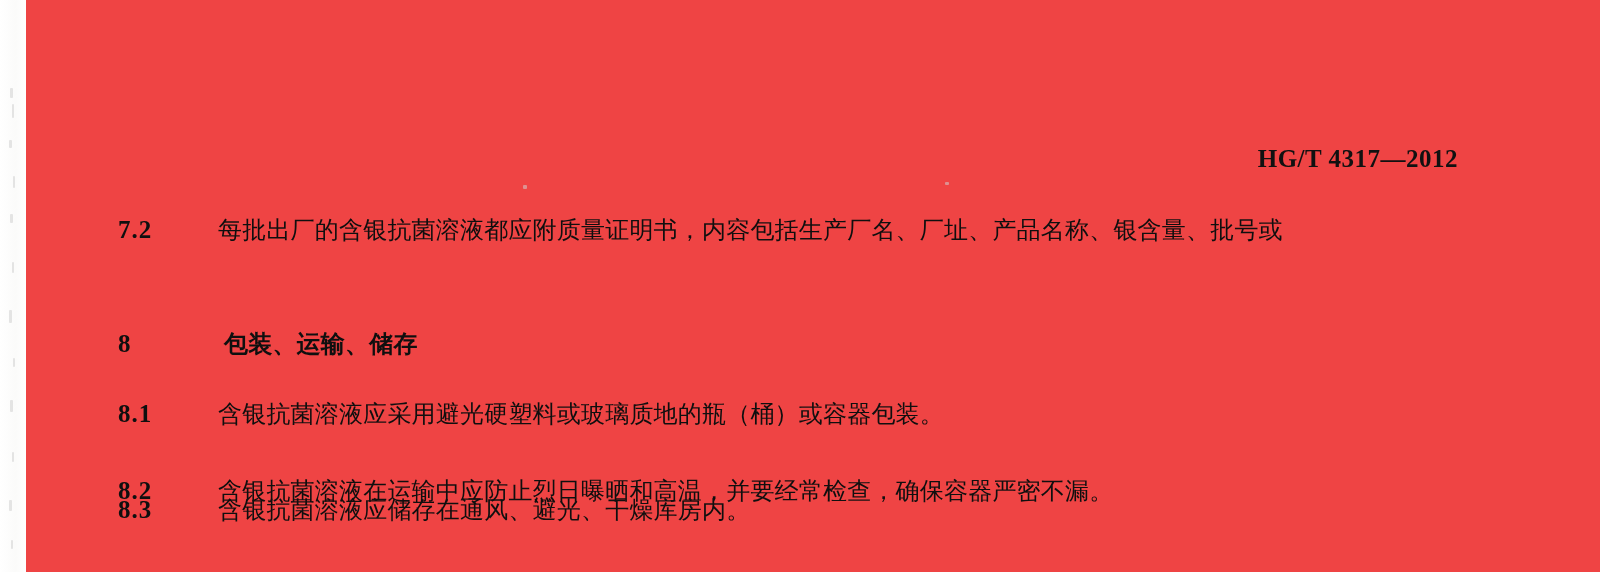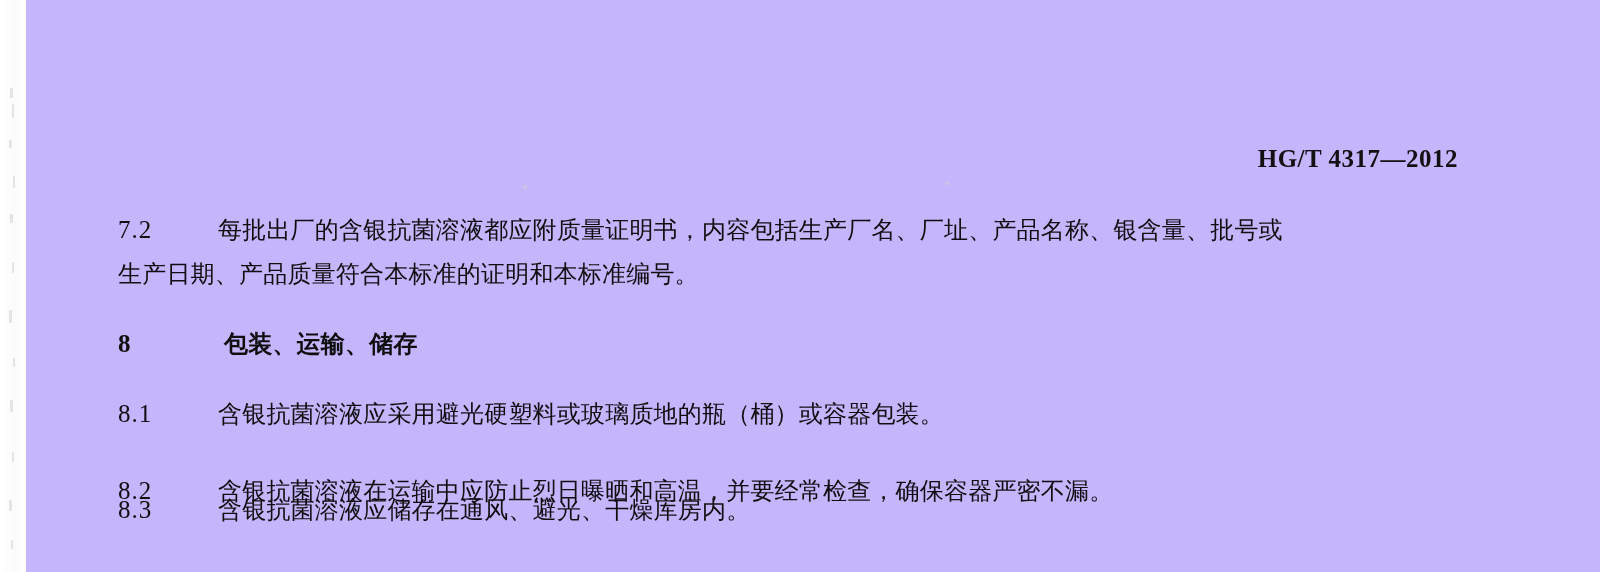--- a/index.html
+++ b/index.html
@@ -12,21 +12,21 @@
     background: #ffffff;
     font-family: "Liberation Serif", "DejaVu Serif", serif;
     overflow: hidden;
     position: relative;
   }
 
   
   .page {
     position: absolute;
     inset: 0;
-    background: #c4b5fd;
+    background: #ef4444;
   }
 
   
   .scan-edge {
     position: absolute;
     left: 0;
     top: 0;
     width: 26px;
     height: 572px;
     background: linear-gradient(90deg, #ffffff 0%, #fbfbfa 60%, #ffffff 100%);
@@ -62,21 +62,21 @@
     position: absolute;
     left: 0;
     width: 1340px;
     color: #0f0f0f;
     font-size: 25px;
     line-height: 44px;
   }
 
   .num {
     font-family: "Liberation Serif", "DejaVu Serif", serif;
-    font-weight: normal;
+    font-weight: bold;
     letter-spacing: 1px;
     margin-right: 14px;
   }
 
   .cn {
     font-family: "DejaVu Sans", "Liberation Sans", sans-serif;
     font-size: 24px;
     letter-spacing: 0.2px;
   }
 
@@ -131,21 +131,20 @@
 
   <span class="speck" style="left:523px; top:185px; width:4px; height:4px;"></span>
   <span class="speck" style="left:945px; top:182px; width:4px; height:3px;"></span>
 
   <div class="content">
 
     <div class="std-header">HG/T 4317—2012</div>
 
     <div class="para" id="p72">
       <span class="num indent-num">7.2</span><span class="cn">每批出厂的含银抗菌溶液都应附质量证明书，内容包括生产厂名、厂址、产品名称、银含量、批号或</span>
-      <span class="cn line2">生产日期、产品质量符合本标准的证明和本标准编号。</span>
     </div>
 
     <div class="para clause-title" id="sec8">
       <span class="num indent-num">8</span><span class="cn">包装、运输、储存</span>
     </div>
 
     <div class="para" id="p81">
       <span class="num indent-num">8.1</span><span class="cn">含银抗菌溶液应采用避光硬塑料或玻璃质地的瓶（桶）或容器包装。</span>
     </div>
 

